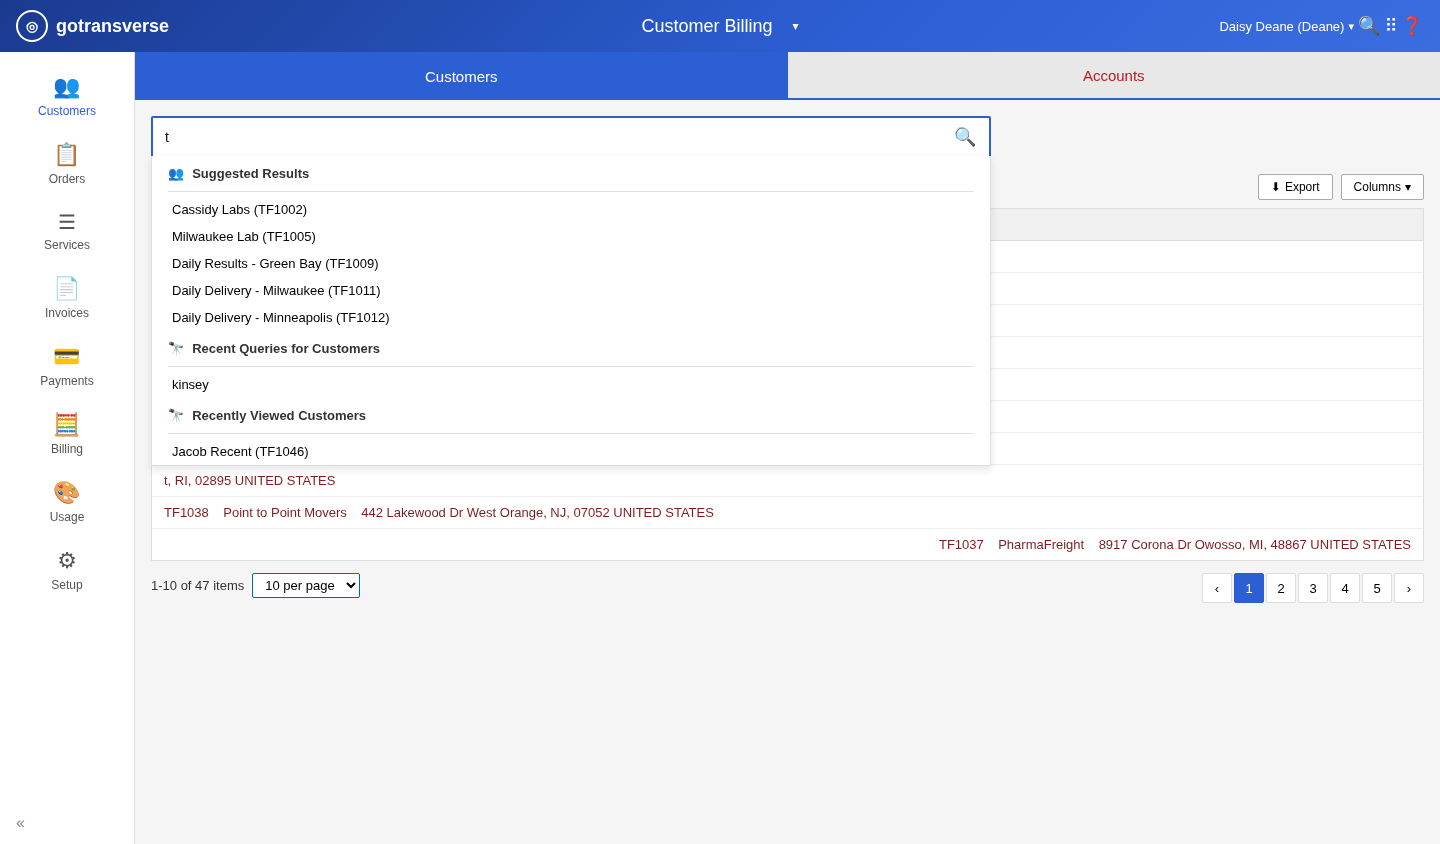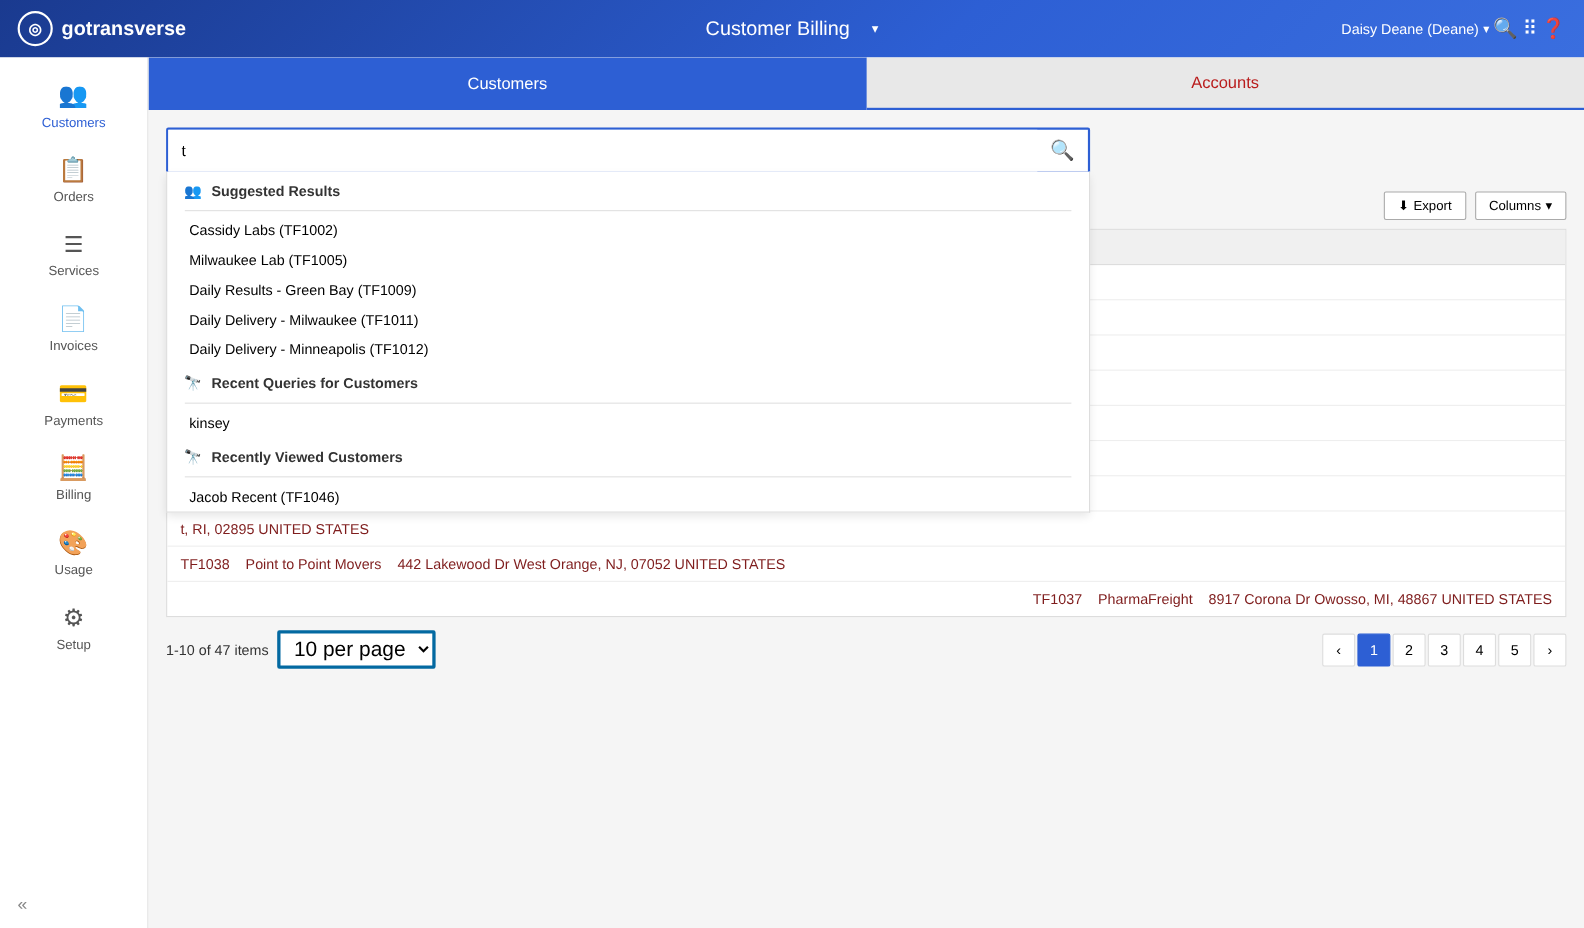--- a/index.html
+++ b/index.html
@@ -251,36 +251,36 @@
     .data-table td {
       padding: 8px 12px;
       border-bottom: 1px solid #eee;
       color: #7f1d1d;
     }
     .data-table tr:last-child td { border-bottom: none; text-align: right; }
 
     
     .pagination {
       display: flex;
-      align-items: center;
+      align-items: flex-start;
       justify-content: space-between;
       padding: 12px 0;
     }
     .pagination-info {
       display: flex;
       align-items: center;
       gap: 8px;
       font-size: 13px;
       color: #333;
     }
     .per-page-select {
-      border: 3px solid #0369a1;
+      border: 1px solid #0369a1;
       padding: 3px 8px;
       border-radius: 2px;
-      font-size: 19px;
+      font-size: 13px;
       cursor: pointer;
       background: white;
     }
     .pagination-pages {
       display: flex;
       align-items: center;
       gap: 2px;
     }
     .page-btn {
       width: 30px;

